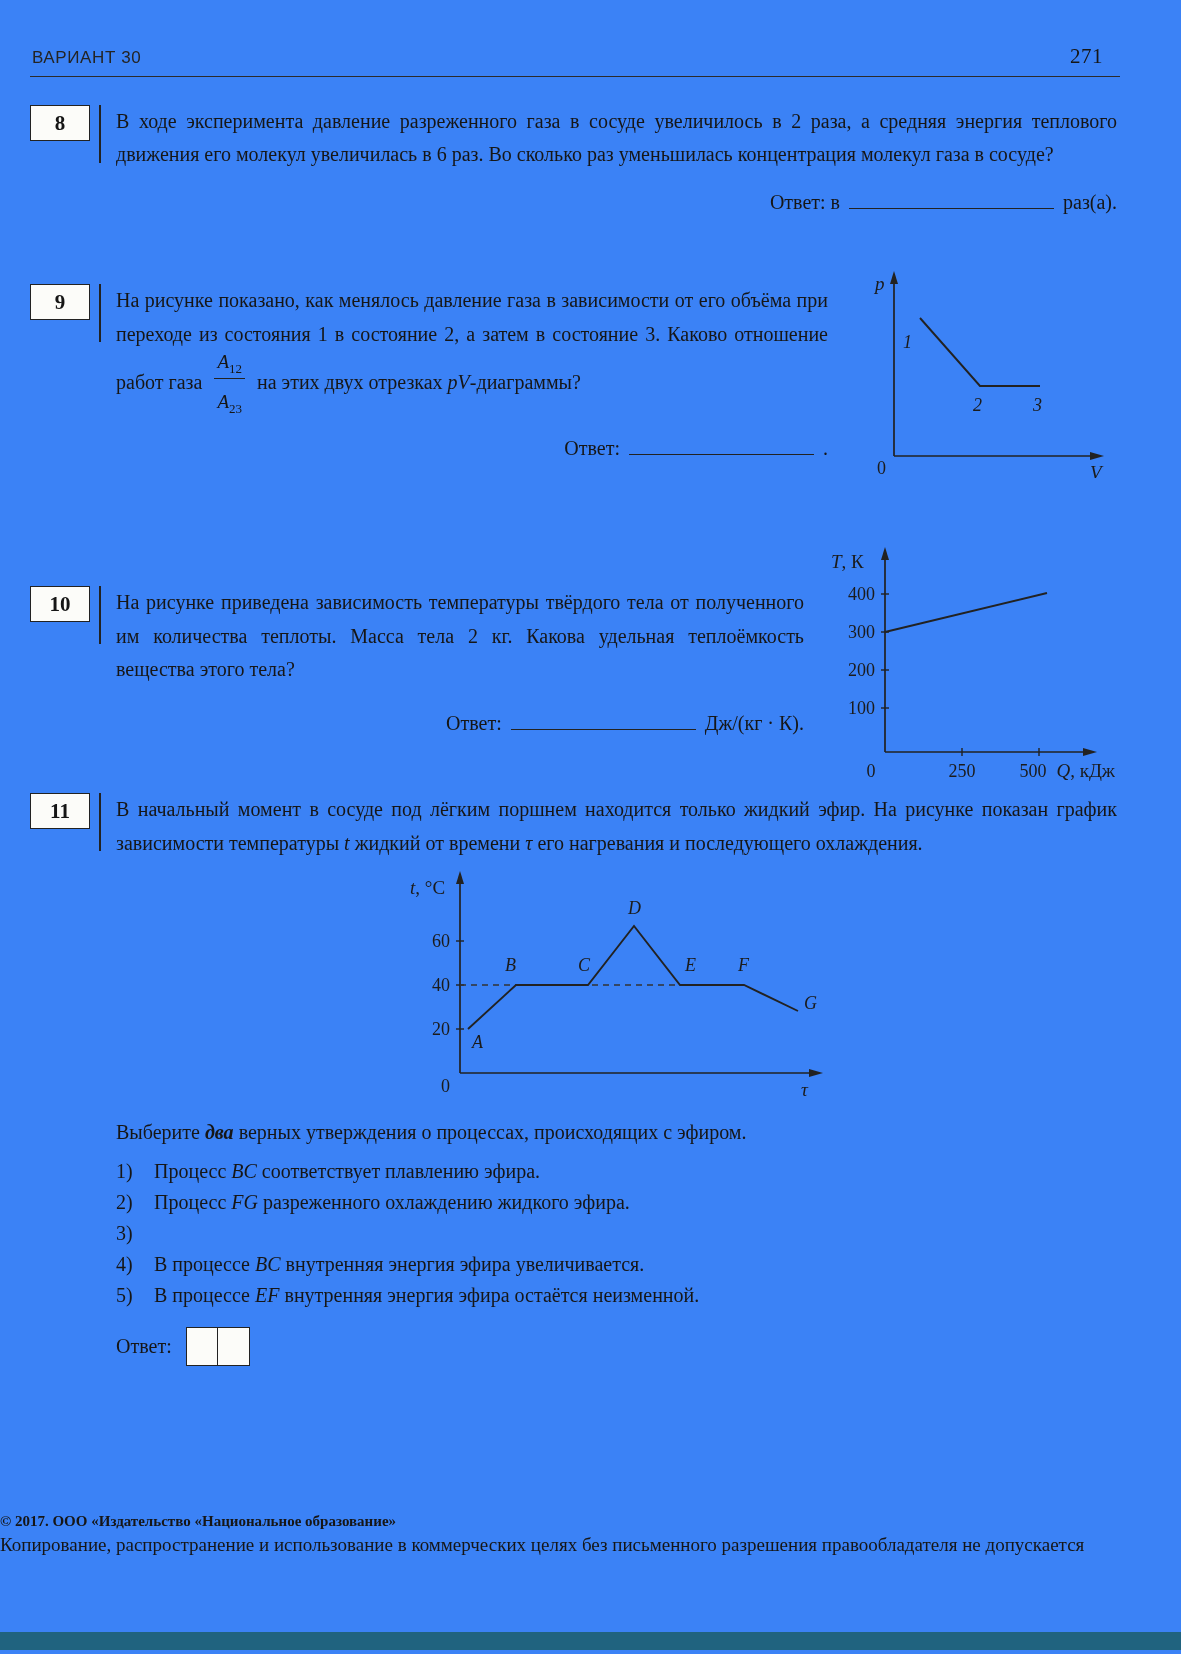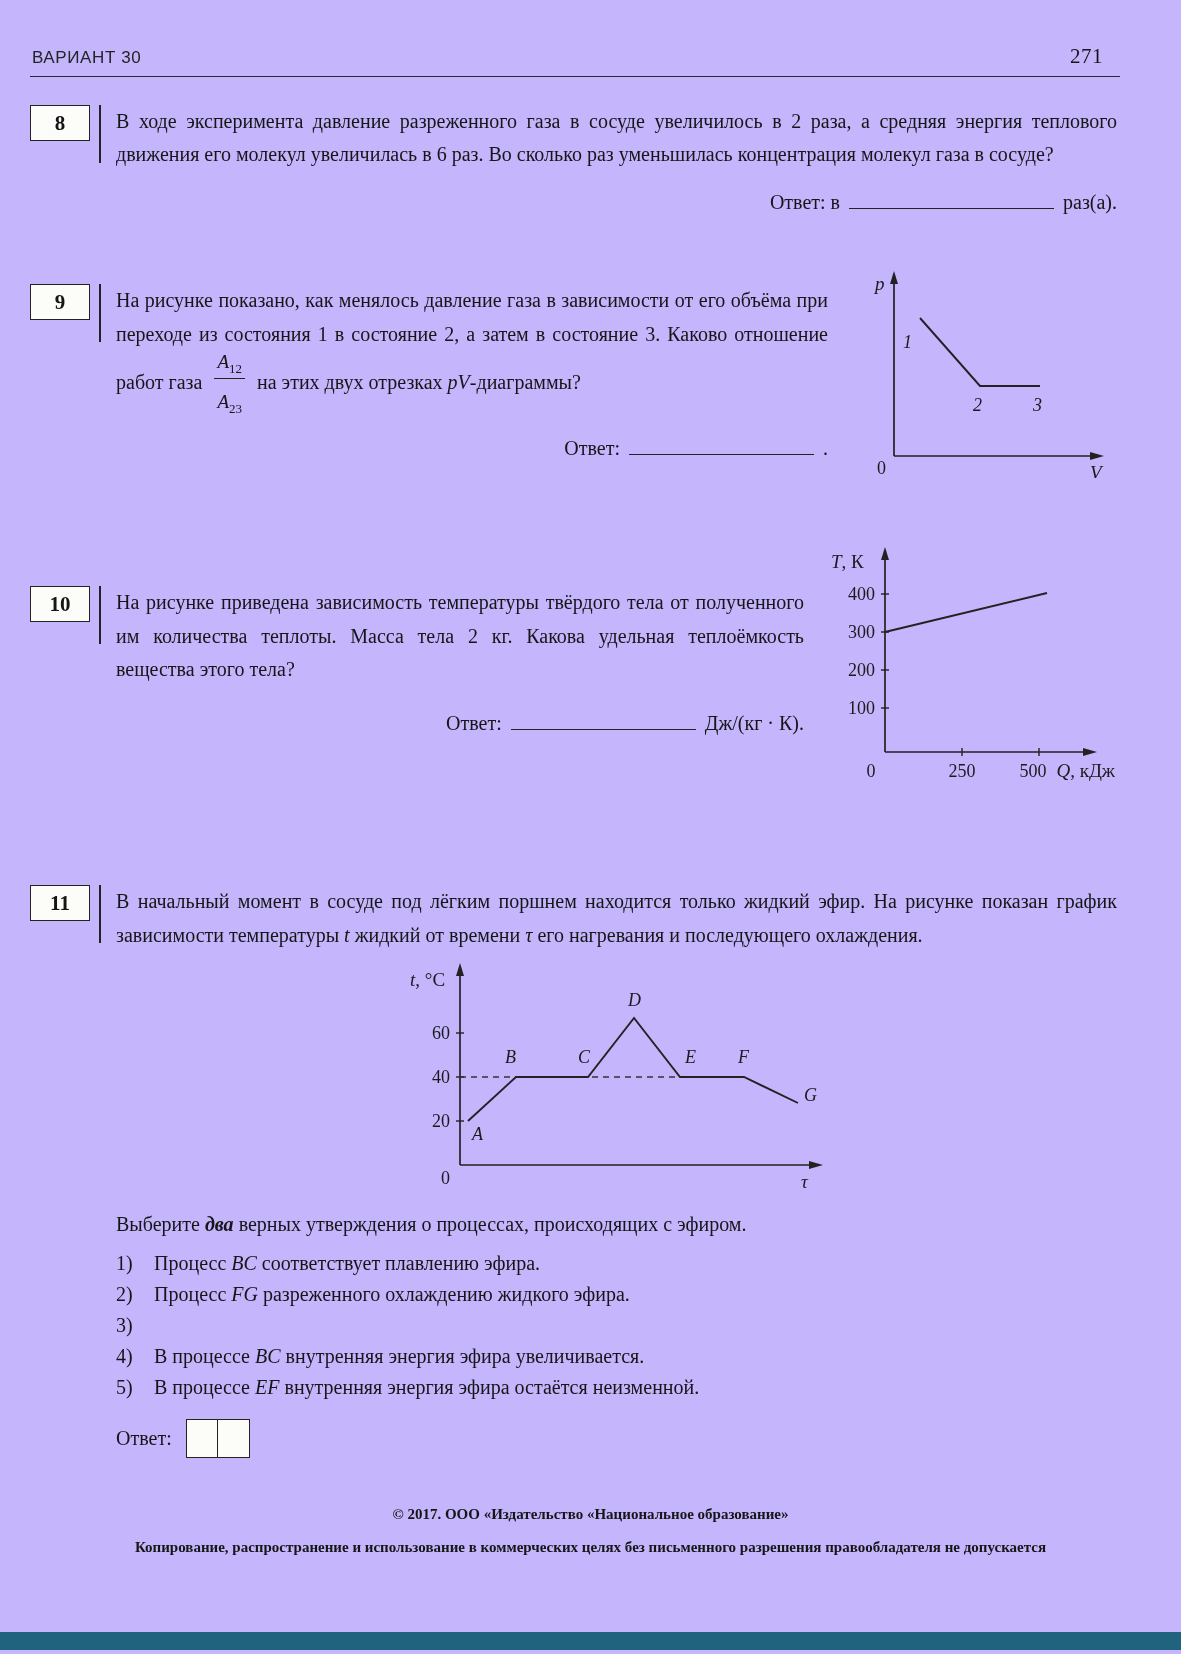--- a/index.html
+++ b/index.html
@@ -1,21 +1,21 @@
 <!DOCTYPE html>
 <html><head>
 <meta charset="utf-8">
 <style>
   * { margin:0; padding:0; box-sizing:border-box; }
   html,body { background:#d8d8d4; }
   .page {
     position:relative;
     width:1181px; height:1654px;
     margin:0 auto;
-    background:#c4b5fd;
+    background:#3b82f6;
     font-family:"Liberation Serif","DejaVu Serif",serif;
     color:#161616;
     overflow:hidden;
   }
   .inner { padding:44px 64px 0 30px; }
 
   
   .hdr { display:flex; justify-content:space-between; align-items:baseline; padding:0 14px 0 2px; }
   .hdr-left { font-family:"Liberation Sans","DejaVu Sans",sans-serif; font-size:17px; letter-spacing:.6px; color:#242424; }
   .hdr-num { font-size:21px; letter-spacing:.5px; }
@@ -55,43 +55,43 @@
   .arr { fill:#222; }
   .lblI { font-size:19px; font-style:italic; }
   .lbl { font-size:19px; }
   .tk { font-size:18px; }
   .ptl { font-size:18px; font-style:italic; }
 
   
   .p8 { margin-top:28px; }
   .p9 { margin-top:70px; }
   .p10 { margin-top:104px; }
-  .p11 { margin-top:92px; }
+  .p11 { }
 
   .p9 .content { max-width:712px; }
   .p9 .graphcol { flex:0 0 255px; margin-top:-16px; }
   .p10 .content { max-width:688px; }
   .p10 .graphcol { flex:0 0 310px; margin-top:-42px; }
 
   .graph11 { margin:8px 0 0 272px; }
 
   .choose { margin-top:14px; font-size:20px; }
   .stmts { margin-top:12px; }
   .stmt { display:flex; font-size:20px; line-height:1.55; }
   .stmt-num { flex:0 0 38px; }
 
   .ansrow { margin-top:16px; font-size:20px; display:flex; align-items:center; }
   .cells { display:inline-flex; margin-left:14px; }
   .cell { width:33px; height:39px; border:1.9px solid #222; background:#fcfcf9; }
   .cell + .cell { margin-left:-1.9px; }
 
   
-  .footer { position:absolute; left:0; right:0; bottom:98px; text-align:center; }
+  .footer { position:absolute; left:0; right:0; bottom:98px; text-align:left; }
   .foot1 { font-size:15px; font-weight:bold; }
-  .foot2 { font-size:15px; font-weight:bold; margin-top:16px; }
+  .foot2 { font-size:19px; font-weight:normal; margin-top:4px; }
   .bottombar { position:absolute; left:0; right:0; bottom:4px; height:18px; background:#20637f; }
 </style>
 </head>
 <body>
 
 <div class="page">
   <div class="inner">
 
     <div class="hdr">
       <span class="hdr-left">ВАРИАНТ 30</span>

